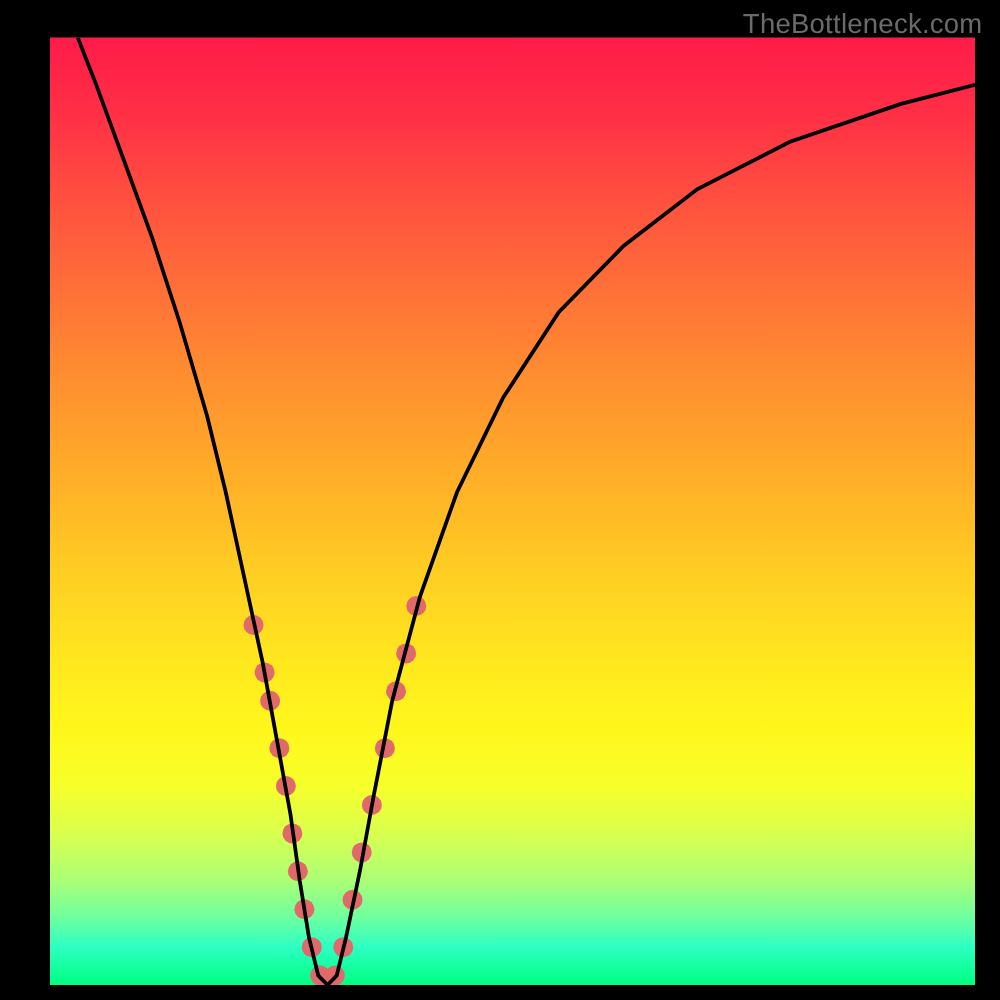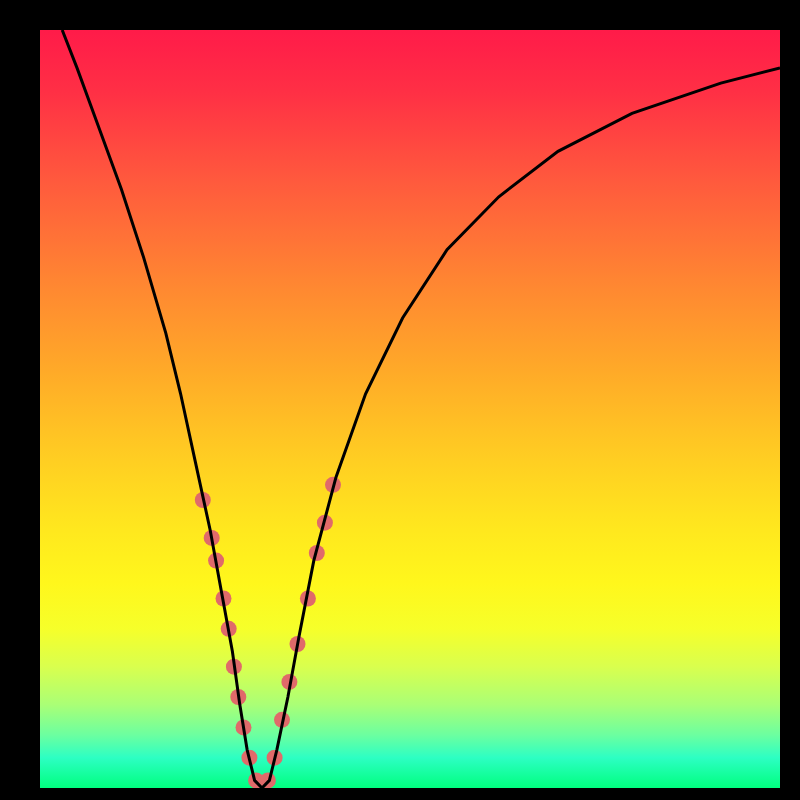--- a/index.html
+++ b/index.html
@@ -80,13 +80,14 @@
           <circle cx="249.4" cy="651.9" r="8" fill="#e06a6a"></circle>
           <circle cx="257.5" cy="614.0" r="8" fill="#e06a6a"></circle>
           <circle cx="267.9" cy="568.5" r="8" fill="#e06a6a"></circle>
           <circle cx="276.8" cy="523.0" r="8" fill="#e06a6a"></circle>
           <circle cx="284.9" cy="492.7" r="8" fill="#e06a6a"></circle>
           <circle cx="293.0" cy="454.8" r="8" fill="#e06a6a"></circle>
         </g>
       <path id="curve-path" fill="none" stroke="#000000" stroke-width="3" d="M22.2 0.0 L37.0 37.9 L59.2 98.5 L81.4 159.2 L103.6 227.4 L125.8 303.2 L140.6 363.8 L155.4 432.1 L170.2 500.3 L181.3 560.9 L192.4 621.6 L199.8 674.6 L207.2 720.1 L214.6 750.4 L222.0 758.0 L229.4 750.4 L236.8 720.1 L247.9 667.0 L259.0 606.4 L273.8 530.6 L296.0 447.2 L325.6 363.8 L362.6 288.0 L407.0 219.8 L458.8 166.8 L518.0 121.3 L592.0 83.4 L680.8 53.1 L740.0 37.9 "></path>
     </svg>
   </div>
+  <div class="watermark">TheBottleneck.com</div>
 </div>
 
 </body></html>

